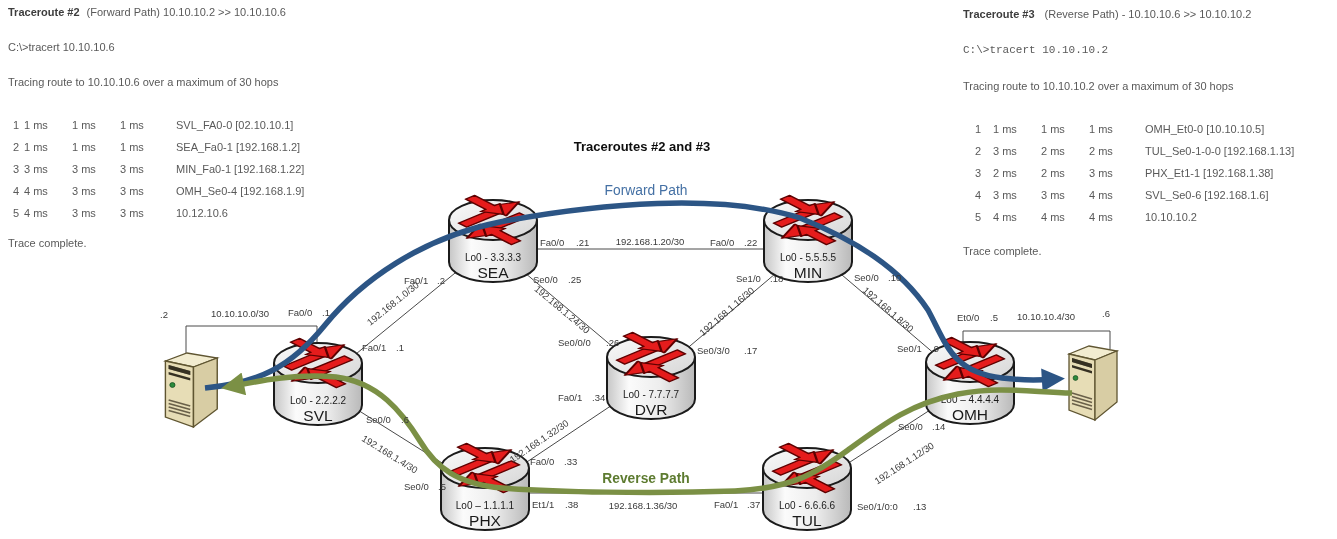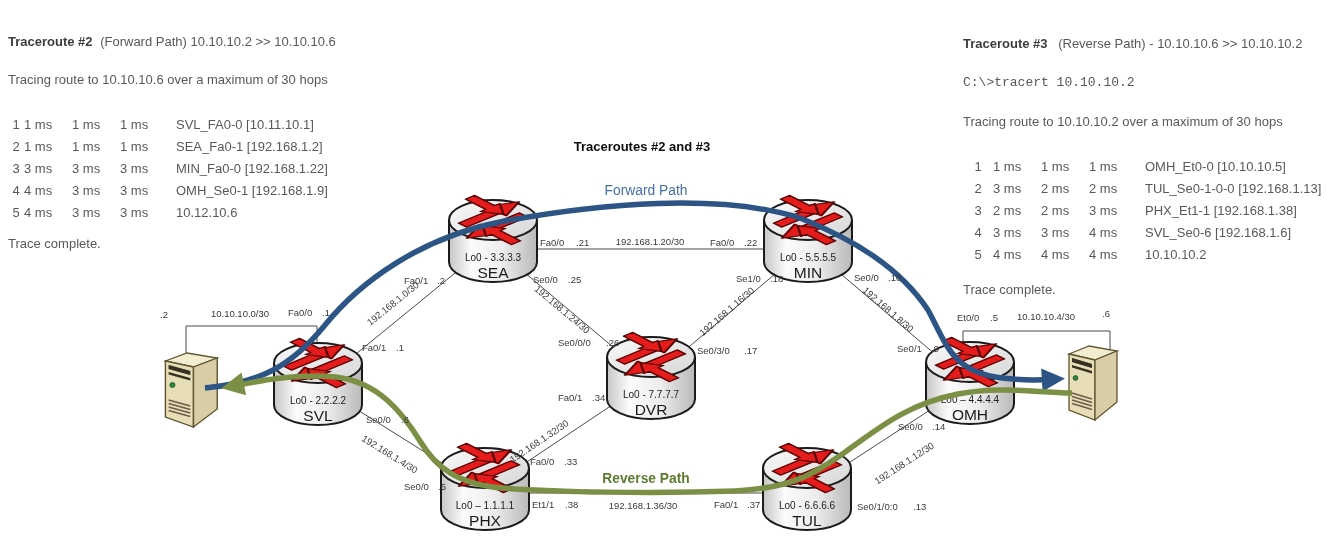--- a/index.html
+++ b/index.html
@@ -1,19 +1,19 @@
 <!DOCTYPE html>
 <html><head>
 <meta charset="utf-8">
 <style>
   html,body{margin:0;padding:0;background:#fff;}
   #stage{position:relative;width:1337px;height:539px;overflow:hidden;background:#fff;
          font-family:"Liberation Sans",sans-serif;}
   
-  .trace{position:absolute;font-size:13px;color:#595959;white-space:nowrap;margin-top:28px;}
+  .trace{position:absolute;font-size:11px;color:#595959;white-space:nowrap;}
   .t-title{margin-bottom:23px;}
   .t-title .tb{font-weight:bold;color:#3d3d3d;}
   .t-title .tr{margin-left:4px;}
   .t-cmd{margin-bottom:23px;}
   .t-tracing{margin-bottom:26px;}
   .hop{display:grid;height:22px;align-items:center;}
   .trace-left .hop{grid-template-columns:16px 48px 48px 48px auto;}
   .trace-right .hop{grid-template-columns:30px 48px 48px 48px auto;}
   .hop .n{text-align:center;}
   .hop .t{text-align:left;}
@@ -35,49 +35,50 @@
 </head>
 <body>
 
 <div id="stage">
 
   <div class="trace trace-left" style="left:8px;top:6px;">
     <div class="t-title">
       <span class="tb">Traceroute #2</span>
       <span class="tr">(Forward Path) 10.10.10.2 &gt;&gt; 10.10.10.6</span>
     </div>
+    <div class="t-cmd">C:\&gt;tracert 10.10.10.6</div>
     <div class="t-tracing">Tracing route to 10.10.10.6 over a maximum of 30 hops</div>
     <div>
       <div class="hop">
         <span class="n">1</span>
         <span class="t">1 ms</span>
         <span class="t">1 ms</span>
         <span class="t">1 ms</span>
-        <span class="h">SVL_FA0-0 [10.11.10.1]</span>
+        <span class="h">SVL_FA0-0 [02.10.10.1]</span>
       </div>
       <div class="hop">
         <span class="n">2</span>
         <span class="t">1 ms</span>
         <span class="t">1 ms</span>
         <span class="t">1 ms</span>
         <span class="h">SEA_Fa0-1 [192.168.1.2]</span>
       </div>
       <div class="hop">
         <span class="n">3</span>
         <span class="t">3 ms</span>
         <span class="t">3 ms</span>
         <span class="t">3 ms</span>
-        <span class="h">MIN_Fa0-0 [192.168.1.22]</span>
+        <span class="h">MIN_Fa0-1 [192.168.1.22]</span>
       </div>
       <div class="hop">
         <span class="n">4</span>
         <span class="t">4 ms</span>
         <span class="t">3 ms</span>
         <span class="t">3 ms</span>
-        <span class="h">OMH_Se0-1 [192.168.1.9]</span>
+        <span class="h">OMH_Se0-4 [192.168.1.9]</span>
       </div>
       <div class="hop">
         <span class="n">5</span>
         <span class="t">4 ms</span>
         <span class="t">3 ms</span>
         <span class="t">3 ms</span>
         <span class="h">10.12.10.6</span>
       </div>
     </div>
     <div class="t-complete">Trace complete.</div>

